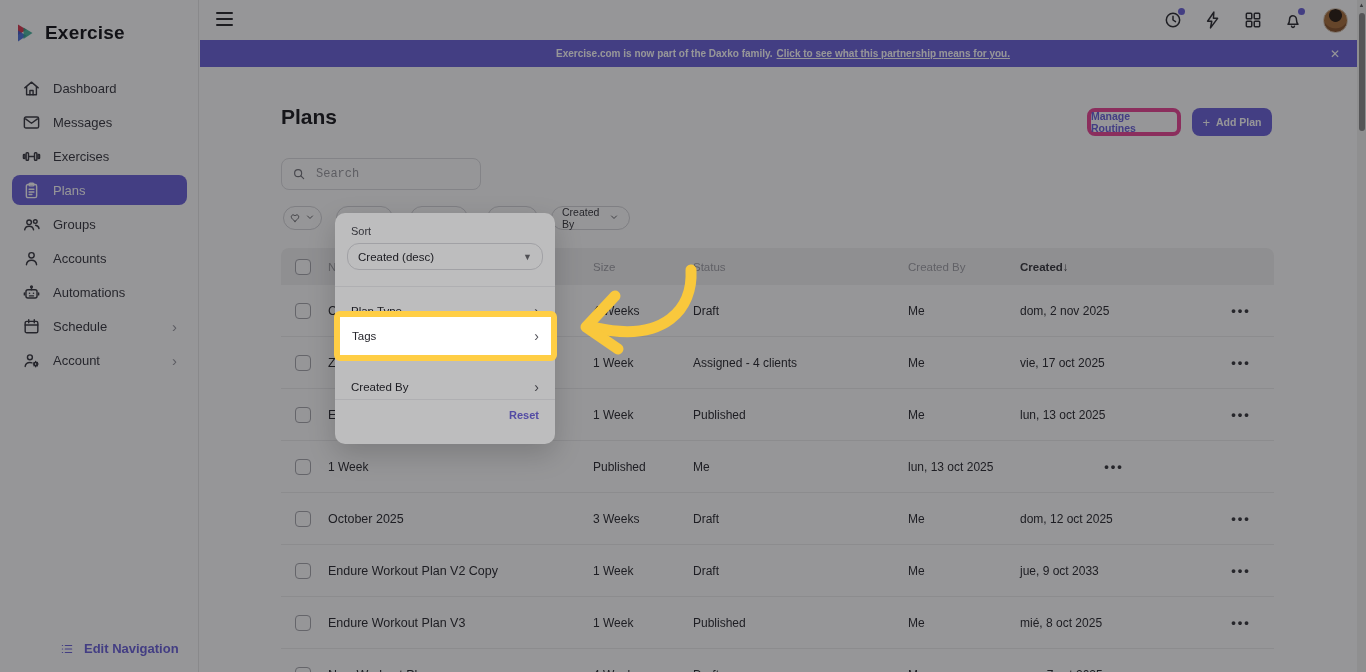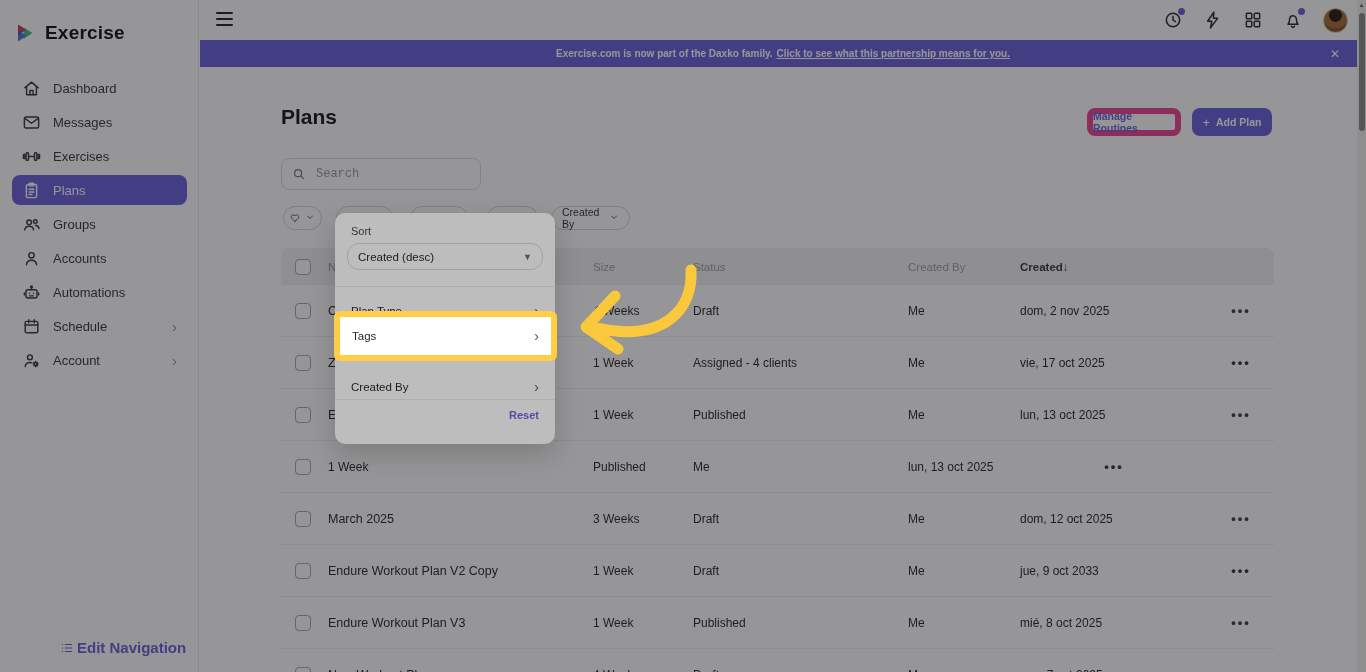--- a/index.html
+++ b/index.html
@@ -13,22 +13,22 @@
   .logo svg{width:24px;height:24px;}
   .logo .brand{font-size:19px;font-weight:bold;color:#17171c;letter-spacing:.2px;}
   .nav{position:absolute;left:12px;top:73px;width:175px;}
   .nav-item{position:relative;display:flex;align-items:center;gap:12px;height:30px;margin-bottom:4px;
     padding:0 10px;border-radius:8px;color:#3c3c44;cursor:pointer;}
   .nav-item .ic{width:19px;height:19px;flex:0 0 19px;}
   .nav-item .ic svg{width:19px;height:19px;stroke:currentColor;fill:none;stroke-width:1.8;stroke-linecap:round;stroke-linejoin:round;}
   .nav-item .lbl{font-size:13px;}
   .nav-item .chev{margin-left:auto;font-size:15px;color:#9a9aa2;line-height:1;}
   .nav-item.selected{background:var(--accent);color:#fff;}
-  .edit-nav{position:absolute;left:60px;bottom:16px;display:flex;align-items:center;gap:3px;color:var(--accent);
-    font-size:15px;font-weight:bold;cursor:pointer;}
+  .edit-nav{position:absolute;left:60px;bottom:16px;display:flex;align-items:center;gap:10px;color:var(--accent);
+    font-size:13px;font-weight:bold;cursor:pointer;}
   .edit-nav svg{width:14px;height:14px;stroke:var(--accent);fill:none;stroke-width:2;stroke-linecap:round;}
 
   
   .topbar{position:absolute;left:200px;top:0;width:1166px;height:40px;background:#fff;}
   .hamburger{position:absolute;left:16px;top:12px;width:17px;height:14px;display:flex;flex-direction:column;justify-content:space-between;cursor:pointer;}
   .hamburger i{display:block;height:2px;background:#2b2b30;border-radius:1px;}
   .top-icons{position:absolute;right:18px;top:0;height:40px;display:flex;align-items:center;gap:20px;}
   .tool-ic{position:relative;width:20px;height:20px;cursor:pointer;color:#2f2f35;}
   .tool-ic svg{width:20px;height:20px;stroke:currentColor;fill:none;stroke-width:1.8;stroke-linecap:round;stroke-linejoin:round;}
   .tool-ic .dot{position:absolute;right:-2px;top:-2px;width:7px;height:7px;border-radius:50%;background:var(--accent);}
@@ -38,21 +38,21 @@
   
   .banner{position:absolute;left:200px;top:40px;width:1166px;height:27px;background:var(--accent);
     display:flex;align-items:center;justify-content:center;color:#fff;font-size:10px;font-weight:bold;}
   .banner a{color:#fff;text-decoration:underline;margin-left:4px;cursor:pointer;}
   .banner .close{position:absolute;right:26px;top:50%;transform:translateY(-50%);font-size:12px;cursor:pointer;font-weight:normal;}
 
   
   .page-title{position:absolute;left:281px;top:105px;font-size:21px;font-weight:bold;color:#1d1d22;}
   .btn{position:absolute;top:108px;height:28px;border-radius:8px;font-size:10.5px;font-weight:bold;
     display:flex;align-items:center;justify-content:center;cursor:pointer;}
-  .btn-outline{left:1087px;width:94px;border:6px solid #ec4899;color:var(--accent);background:#fff;}
+  .btn-outline{left:1087px;width:94px;border:4px solid #ec4899;color:var(--accent);background:#fff;}
   .btn-primary{left:1192px;width:80px;background:var(--accent);color:#fff;gap:6px;}
   .btn-primary .plus{font-size:13px;font-weight:normal;line-height:1;}
 
   
   .search{position:absolute;left:281px;top:158px;width:200px;height:32px;border:1px solid #dedee2;border-radius:8px;
     background:#fff;display:flex;align-items:center;padding:0 10px;gap:8px;}
   .search svg{width:14px;height:14px;stroke:#77777e;fill:none;stroke-width:2;stroke-linecap:round;}
   .search input{border:none;outline:none;flex:1;font-size:12px;color:#333;font-family:Liberation Mono, monospace;background:transparent;}
   .search input::placeholder{color:#9c9ca2;}
 
@@ -310,21 +310,21 @@
         <div class="t-row">
           <span class="cb"></span>
           <span>1 Week</span>
           <span>Published</span>
           <span>Me</span>
           <span>lun, 13 oct 2025</span>
           <span class="dots">•••</span>
         </div>
         <div class="t-row">
           <span class="cb"></span>
-          <span class="cell-name">March 2025</span>
+          <span class="cell-name">October 2025</span>
           <span>3 Weeks</span>
           <span>Draft</span>
           <span>Me</span>
           <span>dom, 12 oct 2025</span>
           <span class="dots">•••</span>
         </div>
         <div class="t-row">
           <span class="cb"></span>
           <span class="cell-name">Endure Workout Plan V2 Copy</span>
           <span>1 Week</span>

